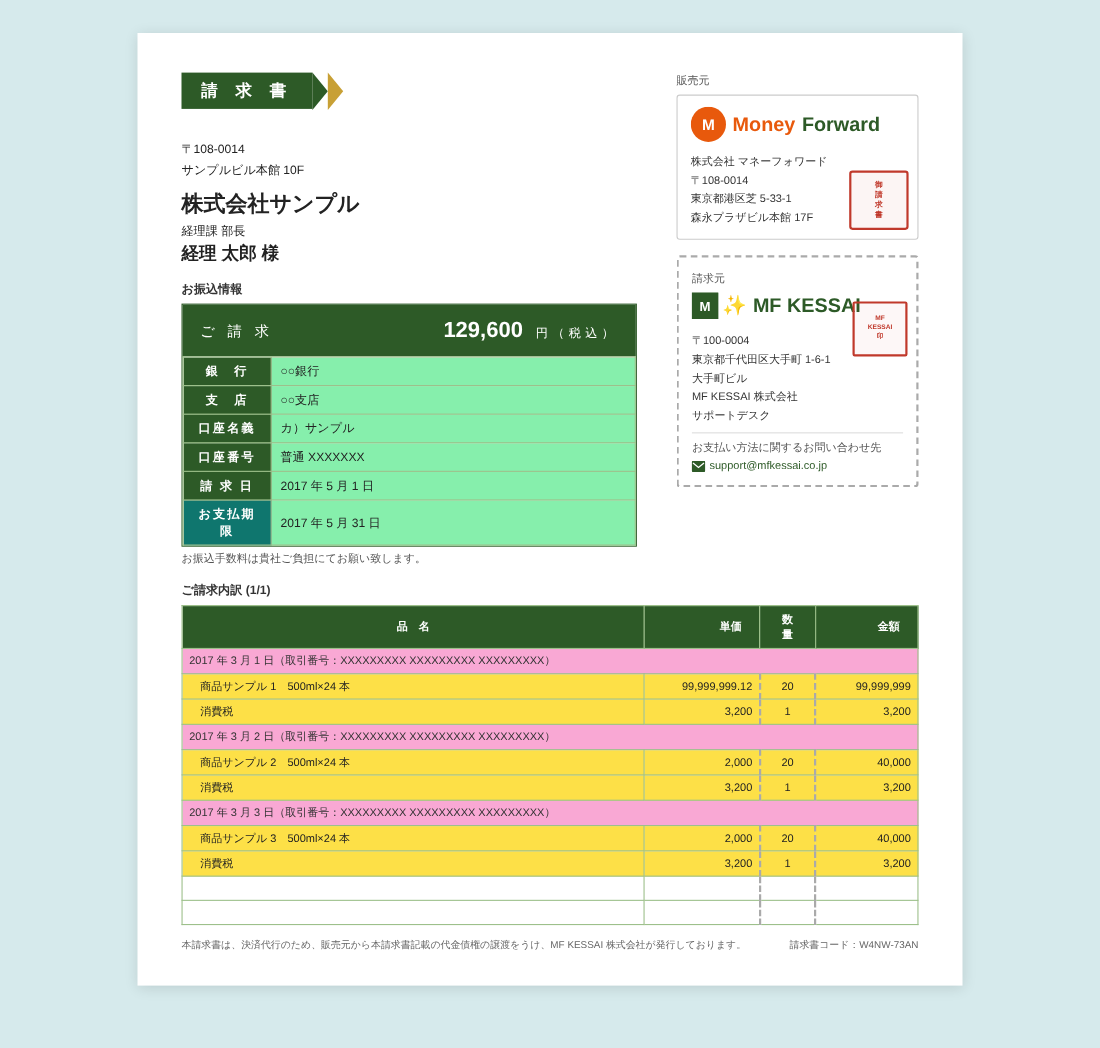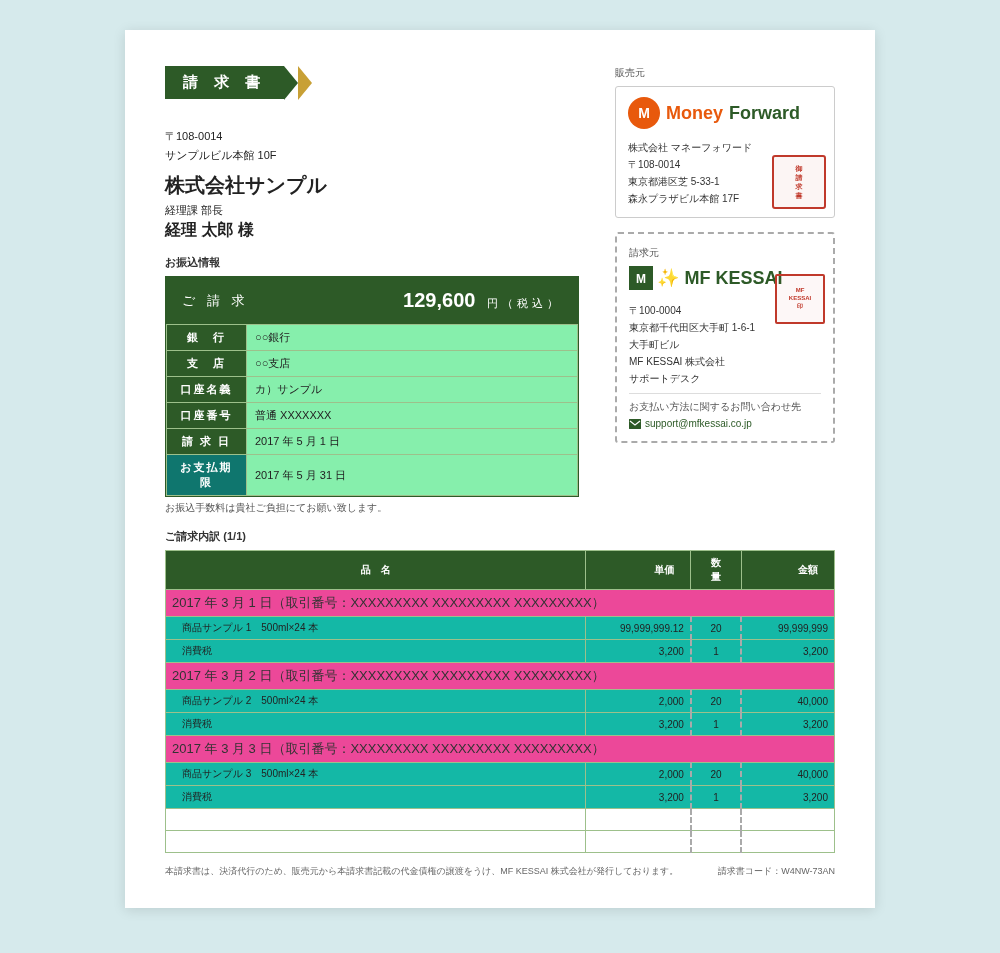--- a/index.html
+++ b/index.html
@@ -240,25 +240,25 @@
       padding: 5px 16px;
       text-align: center;
       border: 1px solid #9dc08b;
     }
     .details-table td {
       padding: 4px 6px;
       border: 1px solid #9dc08b;
       vertical-align: middle;
     }
     .details-table tr.group-header td {
-      background: #ec4899;
+      background: #f9a8d4;
       color: #333;
-      font-size: 13px;
-    }
-    .details-table tr.item-row td { background: #14b8a6; }
+      font-size: 10px;
+    }
+    .details-table tr.item-row td { background: #fde047; }
     .details-table tr.empty-row td { background: #fff; height: 22px; }
     .details-table .col-name { width: 360px; }
     .details-table .col-price { width: 90px; text-align: right; }
     .details-table .col-qty { width: 40px; text-align: center; }
     .details-table .col-total { width: 80px; text-align: right; }
 
     .dashed-col { border-right: 2px dashed #aaa !important; }
 
     
     .footer-note {

